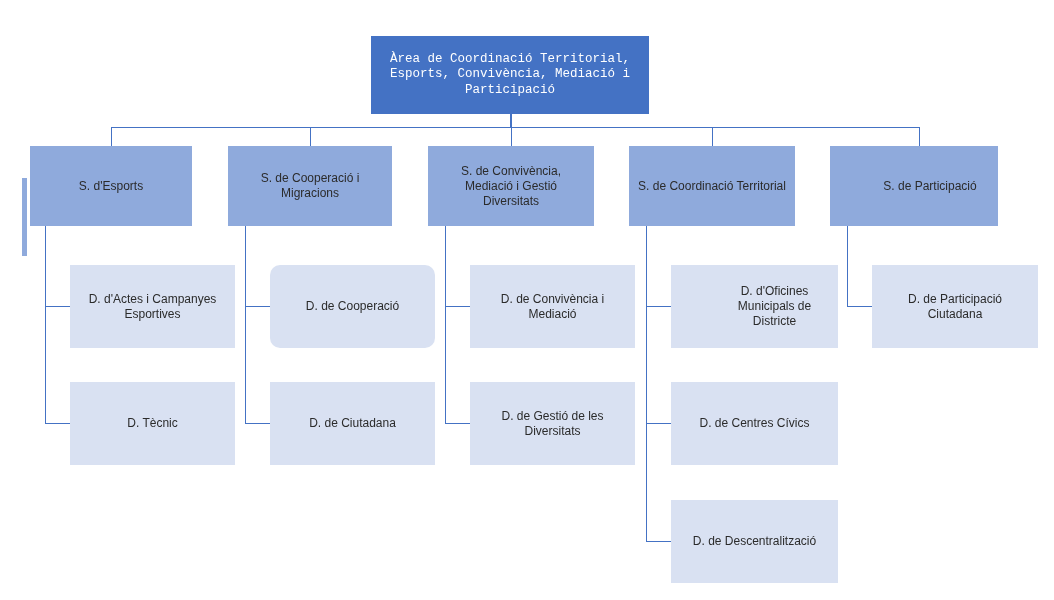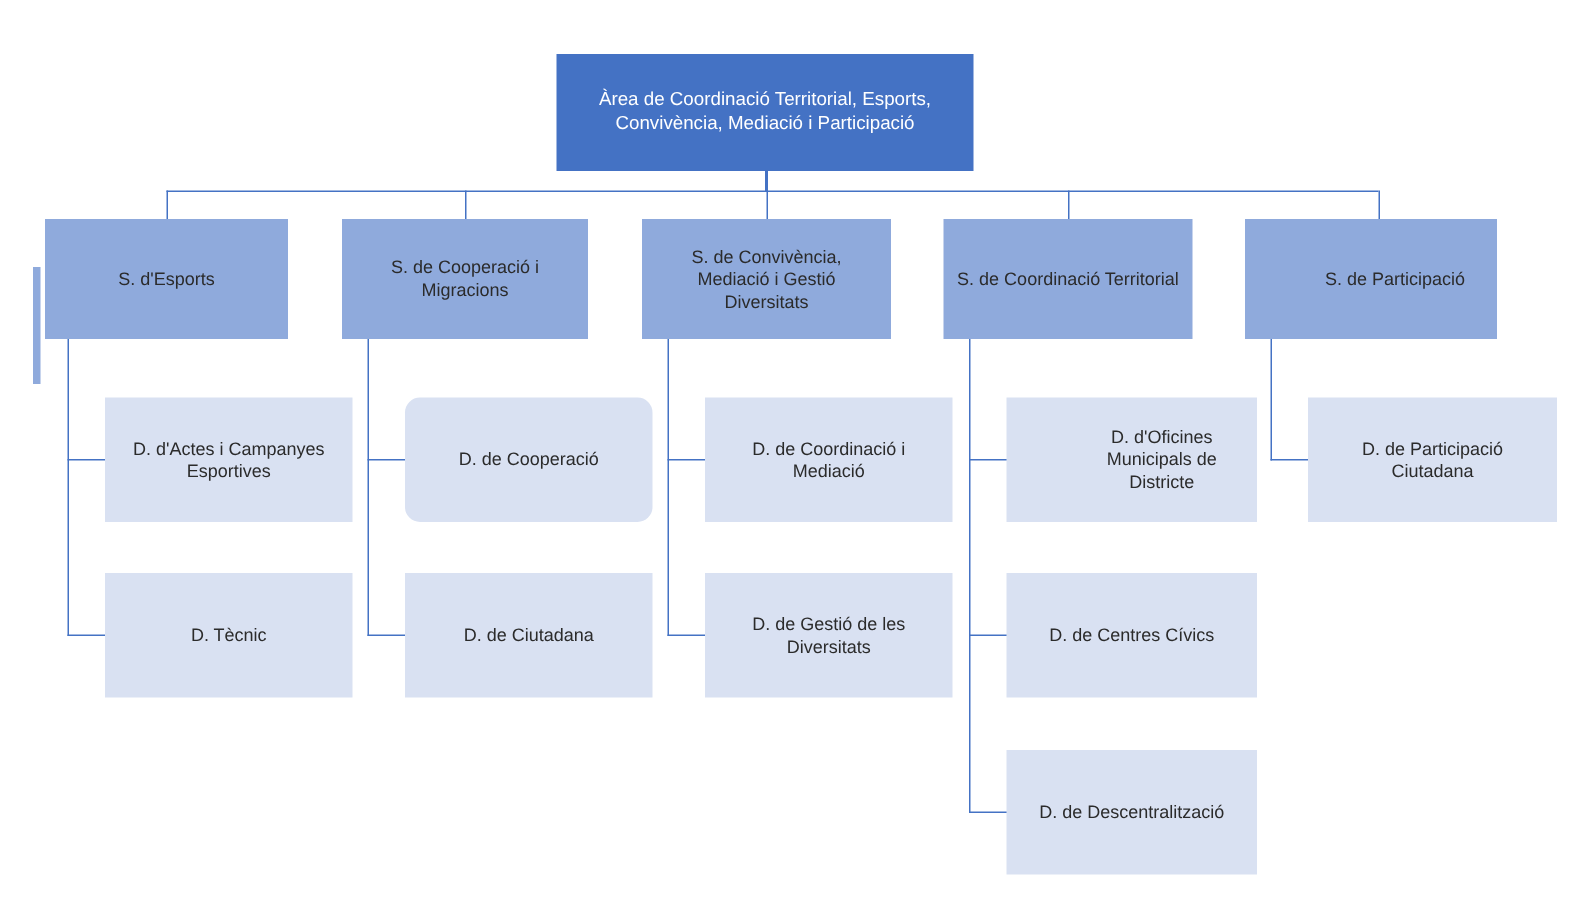--- a/index.html
+++ b/index.html
@@ -25,20 +25,21 @@
     justify-content: center;
     text-align: center;
     line-height: 1.25;
     color: #262626;
     padding: 4px 8px;
   }
   .node-root {
     background: #4472C4;
     color: #ffffff;
     font-size: 12.5px;
+    font-family: Liberation Mono, monospace;
   }
   .node-l2 {
     background: #8FAADC;
     color: #2b2b2b;
     font-size: 12px;
   }
   .node-l3 {
     background: #D9E1F2;
     color: #2b2b2b;
     font-size: 12px;
@@ -132,21 +133,21 @@
 
   <div class="node node-l3" style="left:270px; top:265px; width:165px; height:83px;border-radius:10px;">
     <span class="node-label">D. de Cooperació</span>
   </div>
 
   <div class="node node-l3" style="left:270px; top:382px; width:165px; height:83px;">
     <span class="node-label">D. de Ciutadana</span>
   </div>
 
   <div class="node node-l3" style="left:470px; top:265px; width:165px; height:83px;">
-    <span class="node-label">D. de Coordinació i Mediació</span>
+    <span class="node-label">D. de Convivència i Mediació</span>
   </div>
 
   <div class="node node-l3" style="left:470px; top:382px; width:165px; height:83px;">
     <span class="node-label">D. de Gestió de les Diversitats</span>
   </div>
 
   <div class="node node-l3" style="left:671px; top:265px; width:167px; height:83px;padding-left:48px;">
     <span class="node-label">D. d'Oficines Municipals de Districte</span>
   </div>
 

